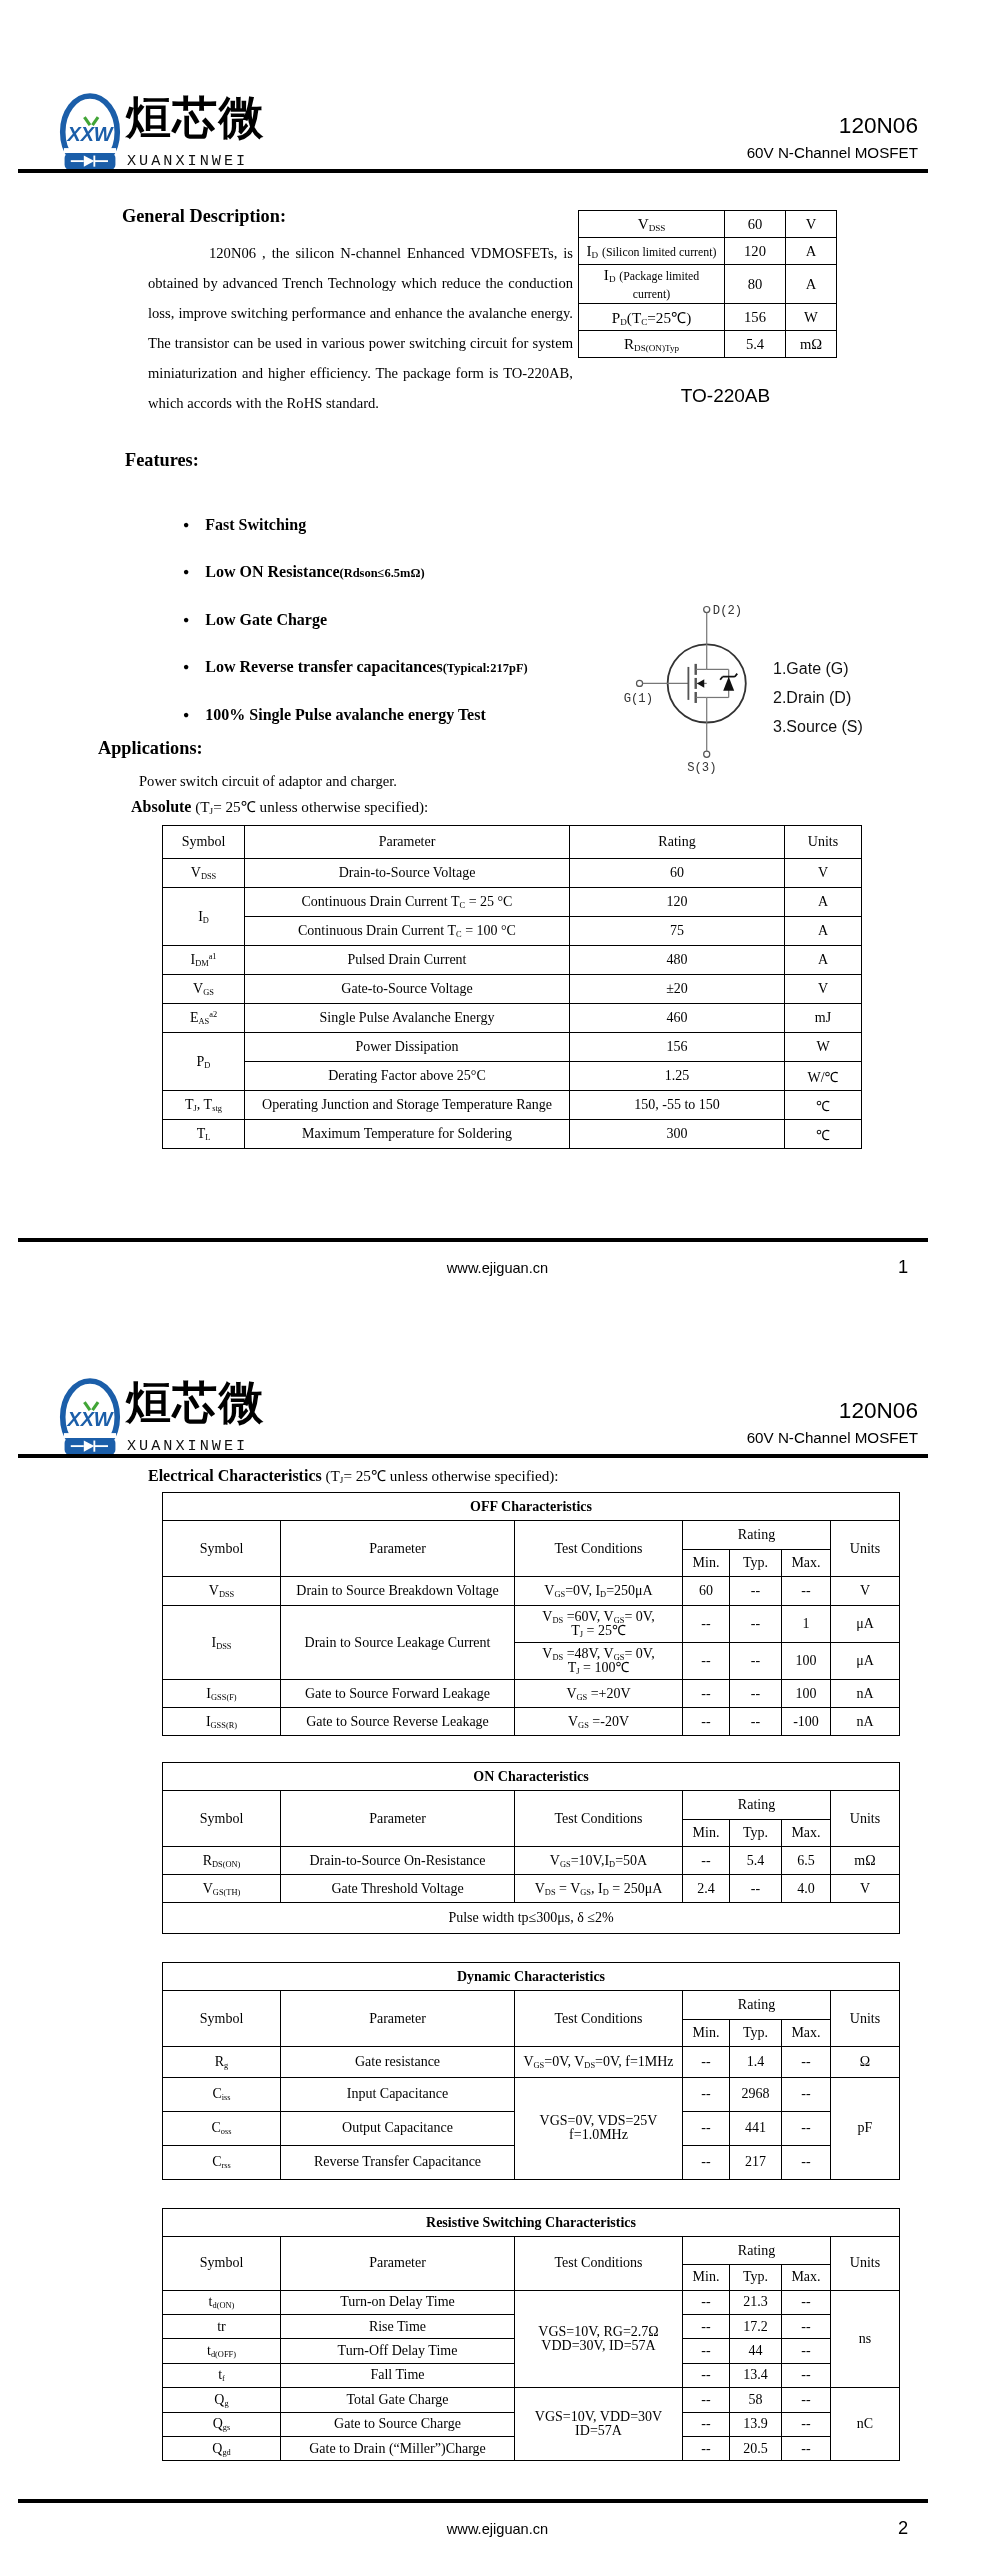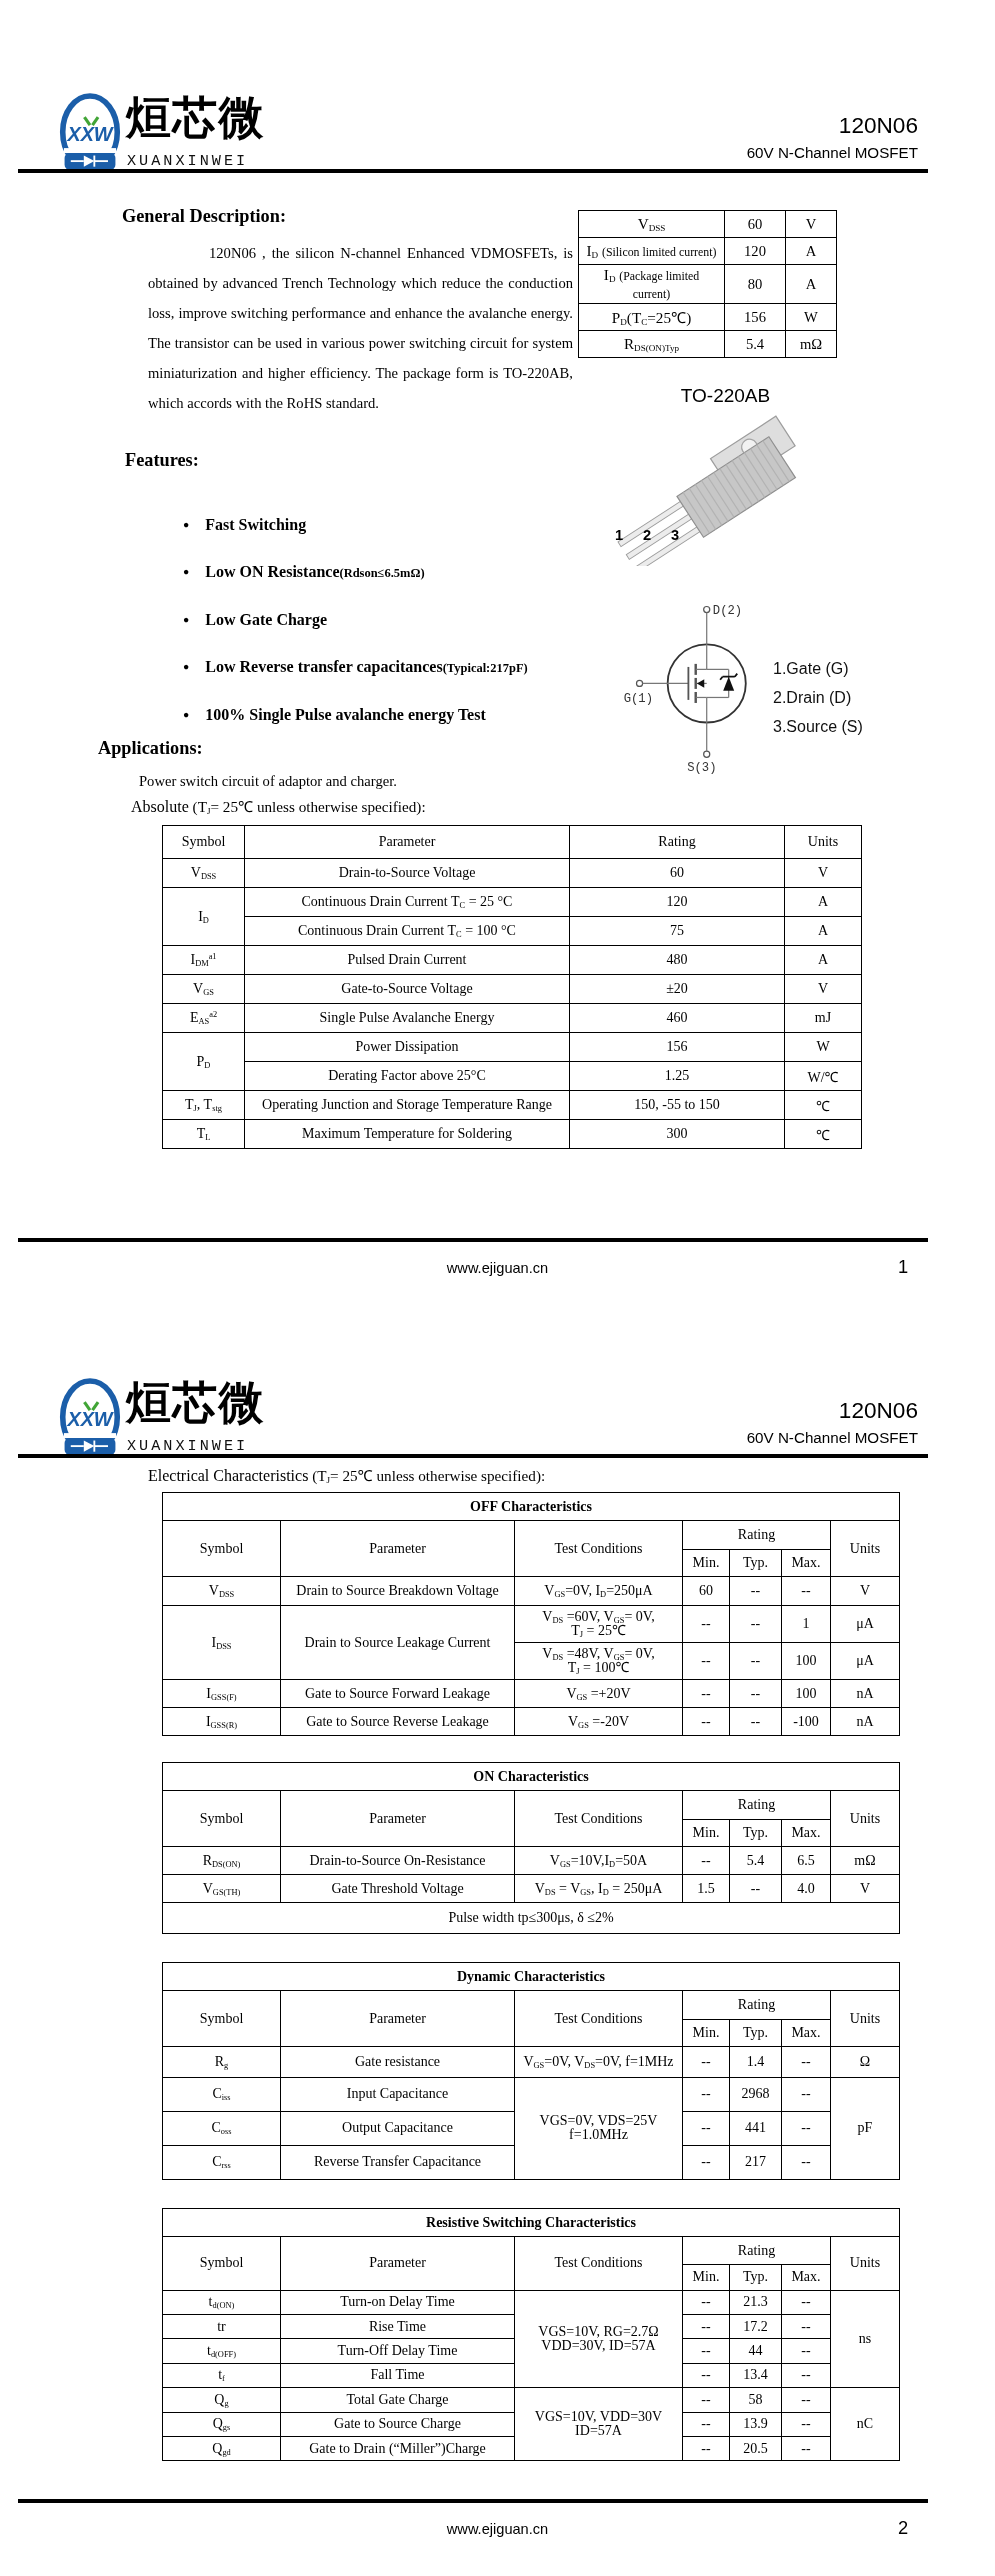--- a/index.html
+++ b/index.html
@@ -14,21 +14,21 @@
   .sec-heading{font-weight:bold;font-size:18.3px;}
   .body-text{font-size:14.6px;}
   .gd-para{width:425px;font-size:14.6px;line-height:30px;text-align:justify;text-indent:61px;}
   .feature-li{display:flex;align-items:flex-start;margin-bottom:27px;font-weight:bold;font-size:16px;line-height:20px;}
   .feature-li .dot{font-size:10.4px;line-height:20px;margin-right:16px;}
   .sm{font-size:0.78em;}
   sub{font-size:0.60em;vertical-align:-0.25em;line-height:0;}
   sup{font-size:0.60em;vertical-align:0.55em;line-height:0;}
   .pkg-name{font-family:"Liberation Sans",sans-serif;font-size:19px;width:207px;text-align:center;}
   .legend-line{font-family:"Liberation Sans",sans-serif;font-size:16px;line-height:29px;color:#111;}
-  .mixed-title .b{font-weight:normal;font-size:16px;}
+  .mixed-title .b{font-weight:bold;font-size:16px;}
   .mixed-title .r{font-size:15.2px;}
   .footer-url{width:995px;text-align:center;font-family:"Liberation Sans",sans-serif;font-size:14.6px;}
   .footer-page{font-family:"Liberation Sans",sans-serif;font-size:18.3px;}
   
   table.dtable{border-collapse:collapse;table-layout:fixed;border:1.8px solid #000;background:#fff;}
   table.dtable td{border:1.2px solid #000;font-size:14px;text-align:center;vertical-align:middle;padding:1.2px 4.9px;overflow:hidden;}
   td.td-sym{text-align:left;font-size:14.6px;padding-left:7.3px;}
   td.td-par{text-align:left;font-size:14px;padding-left:7.3px;}
   td.td-cond{text-align:left;font-size:12.2px;line-height:14px;padding-left:6.1px;}
   td.td-note{text-align:left;font-size:14.6px;padding-left:7.3px;}
@@ -98,34 +98,20 @@
           <tr style="height: 27px;">
             <td class="td-sym">R<sub>DS(ON)Typ</sub></td>
             <td>5.4</td>
             <td>mΩ</td>
           </tr>
         </tbody>
       </table>
     </div>
 
   <div class="abs pkg-name" style="left:622px;top:385px;">TO-220AB</div>
-  <div class="abs" style="left:610px;top:407px;">
-    <svg width="207" height="159" viewBox="-50 -40 340 260">
-      <g transform="rotate(-33 160 95)">
-        <rect x="150" y="28" width="128" height="58" fill="#dedede" stroke="#9d9d9d" stroke-width="2"></rect>
-        <circle cx="214" cy="47" r="13" fill="#f2f2f2" stroke="#a5a5a5" stroke-width="2"></circle>
-        <rect x="-52" y="60" width="126" height="9" fill="#ececec" stroke="#9d9d9d" stroke-width="1.5"></rect>
-        <rect x="-52" y="85" width="126" height="9" fill="#ececec" stroke="#9d9d9d" stroke-width="1.5"></rect>
-        <rect x="-52" y="110" width="126" height="9" fill="#ececec" stroke="#9d9d9d" stroke-width="1.5"></rect>
-        <rect x="70" y="50" width="180" height="80" fill="#c7c7c7" stroke="#8f8f8f" stroke-width="2"></rect>
-        <path d="M82 50 V130 M94 50 V130 M106 50 V130 M118 50 V130 M130 50 V130 M142 50 V130 M154 50 V130 M166 50 V130 M178 50 V130 M190 50 V130 M202 50 V130 M214 50 V130 M226 50 V130 M238 50 V130" stroke="#b3b3b3" stroke-width="2"></path>
-      </g>
-      <text x="-42" y="178" font-family="Liberation Sans, sans-serif" font-size="24" font-weight="bold" letter-spacing="13" fill="#000">1 2 3</text>
-    </svg>
-  </div>
 
   <div class="abs sec-heading" style="left:125px;top:450px;">Features:</div>
   <div class="abs" style="left:183px;top:515px;width:439px;">
     <div class="feature-li">
         <span class="dot">●</span>
         <span>Fast Switching</span>
       </div>
     <div class="feature-li">
         <span class="dot">●</span>
         <span>Low ON Resistance<span class="sm">(Rdson≤6.5mΩ)</span></span>
@@ -397,21 +383,21 @@
             <td class="td-cond">V<sub>GS</sub>=10V,I<sub>D</sub>=50A</td>
             <td>--</td>
             <td>5.4</td>
             <td>6.5</td>
             <td>mΩ</td>
           </tr>
           <tr style="height: 28px;">
             <td class="td-sym">V<sub>GS(TH)</sub></td>
             <td class="td-par">Gate Threshold Voltage</td>
             <td class="td-cond">V<sub>DS</sub> = V<sub>GS</sub>, I<sub>D</sub> = 250μA</td>
-            <td>1.5</td>
+            <td>2.4</td>
             <td>--</td>
             <td>4.0</td>
             <td>V</td>
           </tr>
           <tr style="height: 30.5px; margin-top: 41px;">
             <td colspan="7" class="td-note">Pulse width tp≤300μs, δ ≤2%</td>
           </tr>
         </tbody>
       </table>
     </div>

